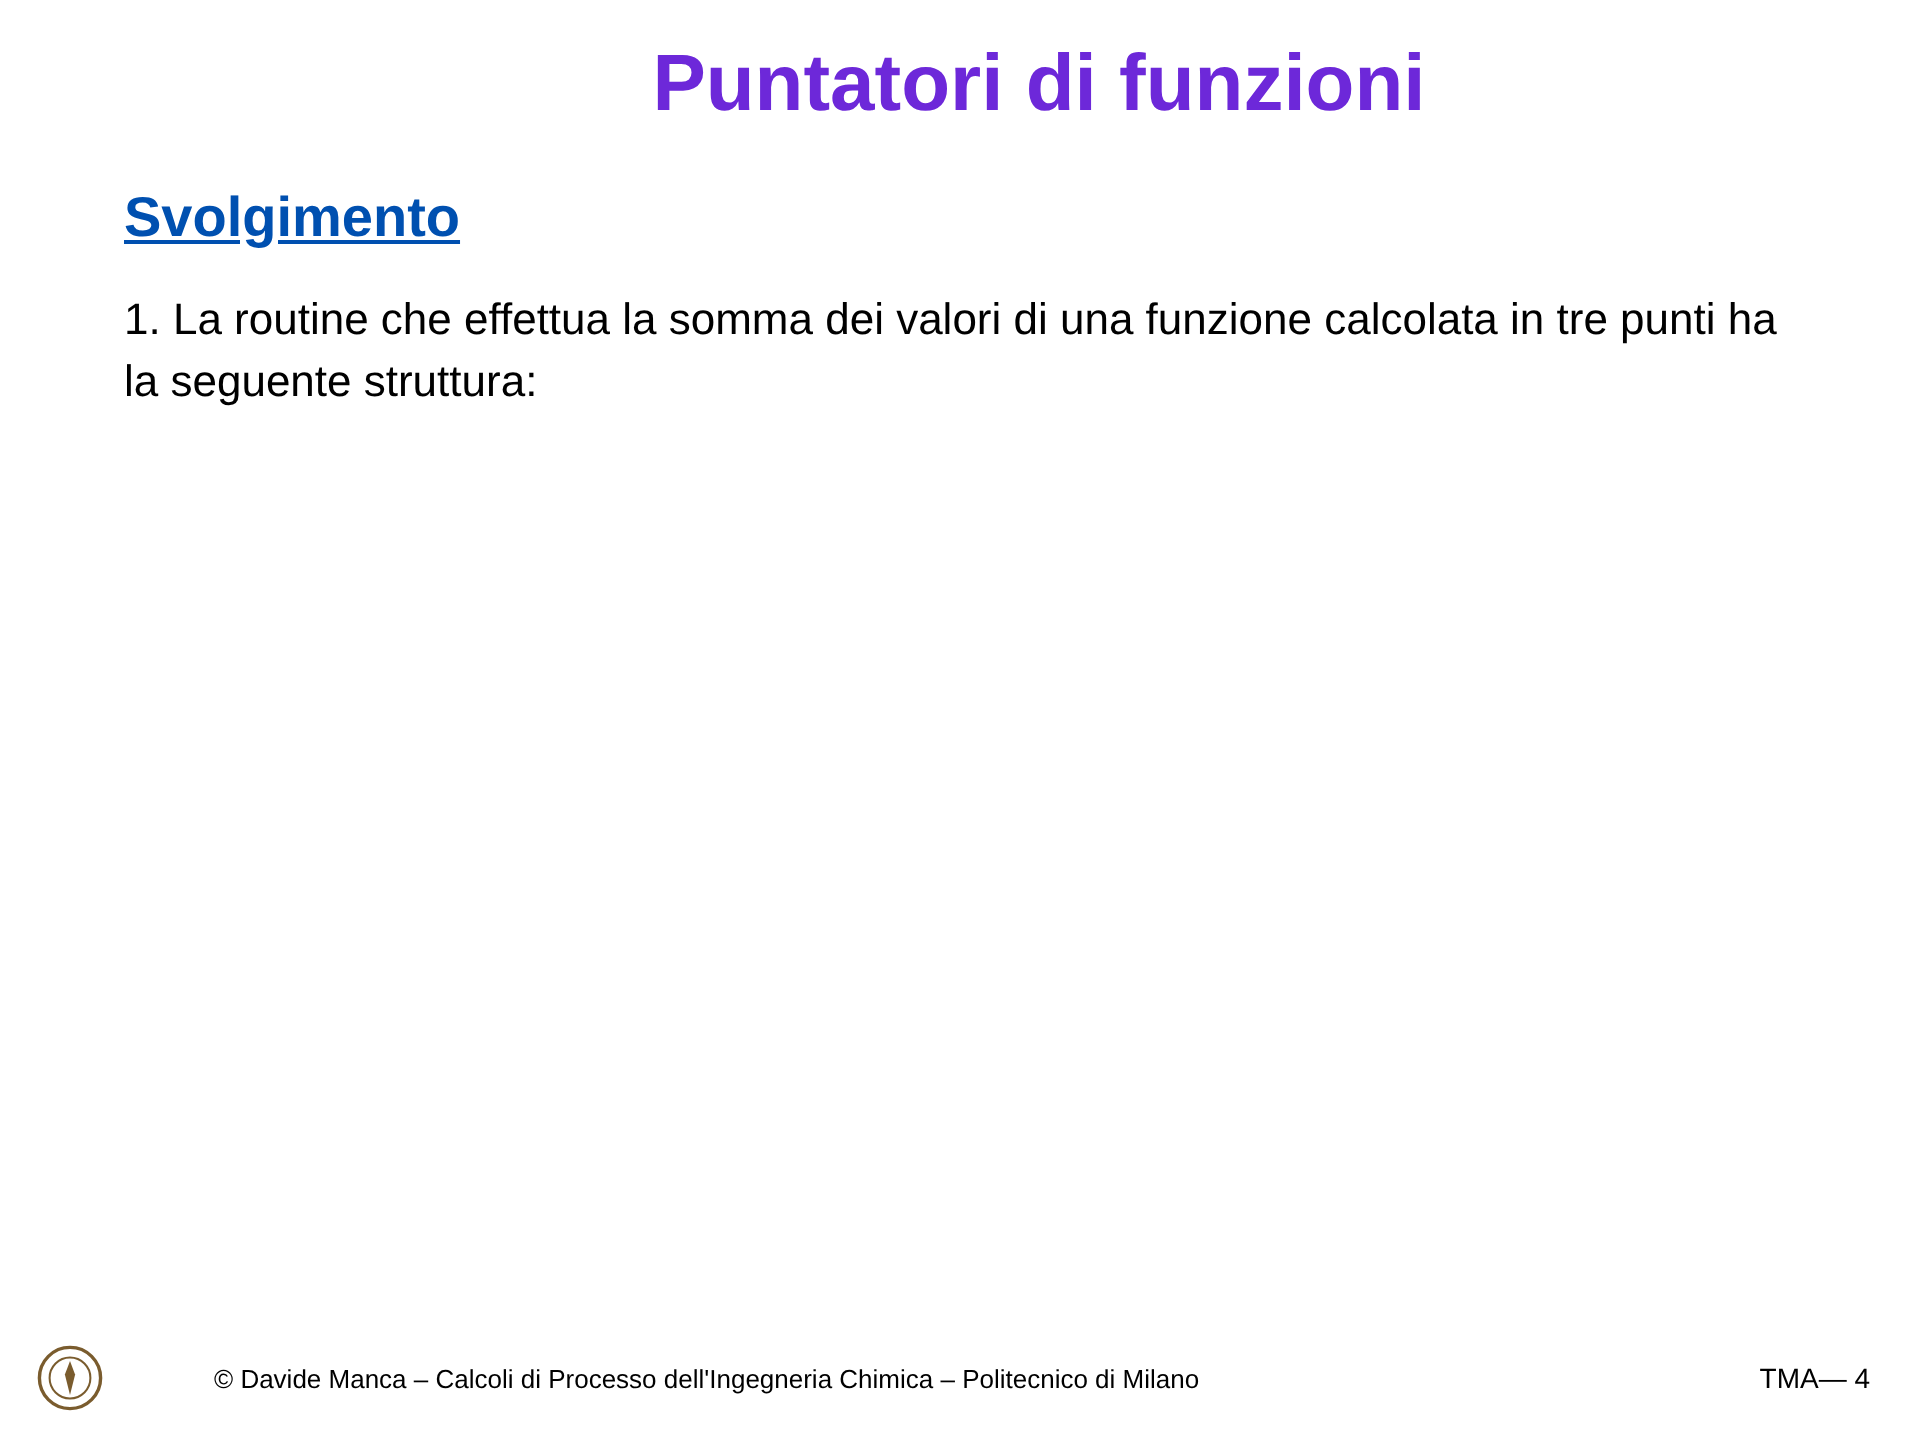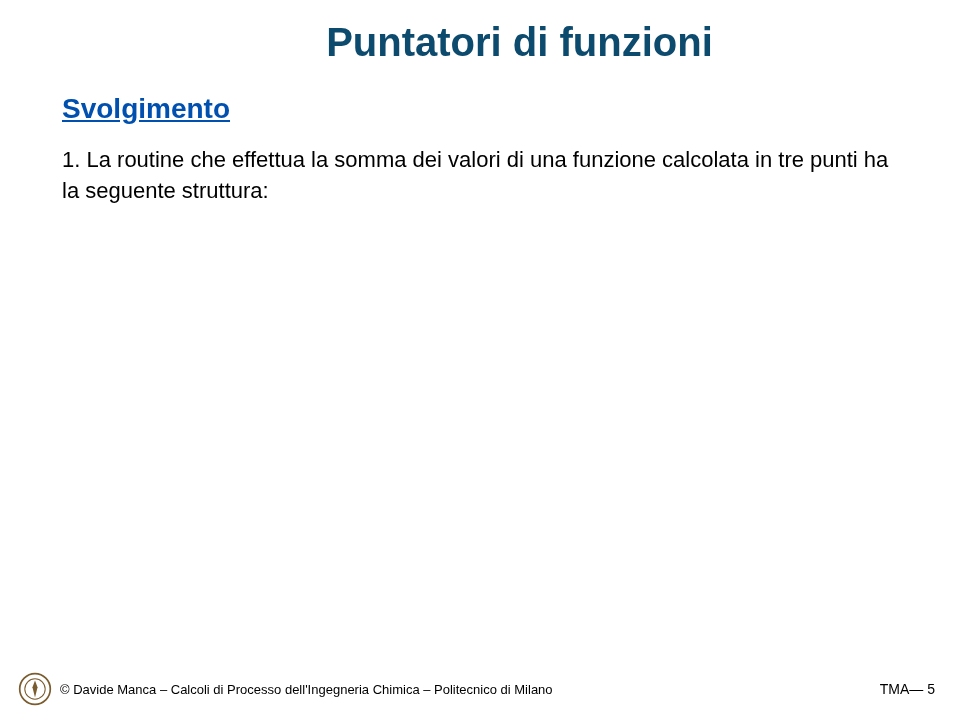--- a/index.html
+++ b/index.html
@@ -8,21 +8,21 @@
     height: 720px;
     background: #ffffff;
     font-family: Arial, Helvetica, sans-serif;
     position: relative;
     overflow: hidden;
   }
   .slide {
     padding: 20px 62px 0 62px;
   }
   .title {
-    color: #0c4a6e;
+    color: #6d28d9;
     font-size: 40px;
     font-weight: bold;
     text-align: center;
     margin-bottom: 28px;
     margin-left: 80px;
   }
   .section-title {
     color: #0050B0;
     font-size: 28px;
     font-weight: bold;
@@ -66,20 +66,21 @@
   }
   .footer {
     position: absolute;
     bottom: 14px;
     left: 18px;
     right: 24px;
     display: flex;
     align-items: center;
     font-size: 13px;
     color: #000;
+    gap: 47px;
   }
   .footer .logo {
     width: 34px;
     height: 34px;
     margin-right: 8px;
     display: flex;
     align-items: center;
     justify-content: center;
   }
   .footer .logo svg { width: 34px; height: 34px; }
@@ -104,14 +105,14 @@
 
 <div class="footer">
   <div class="logo">
     <svg viewBox="0 0 40 40">
       <circle cx="20" cy="20" r="18" fill="none" stroke="#7a5c2e" stroke-width="2"></circle>
       <circle cx="20" cy="20" r="12" fill="none" stroke="#7a5c2e" stroke-width="1.2"></circle>
       <path d="M20 10 L23 18 L20 30 L17 18 Z" fill="#7a5c2e"></path>
     </svg>
   </div>
   <div class="copyright">© Davide Manca – Calcoli di Processo dell'Ingegneria Chimica – Politecnico di Milano</div>
-  <div class="slidenum">TMA— 5</div>
+  <div class="slidenum">TMA— 4</div>
 </div>
 
 </body></html>

